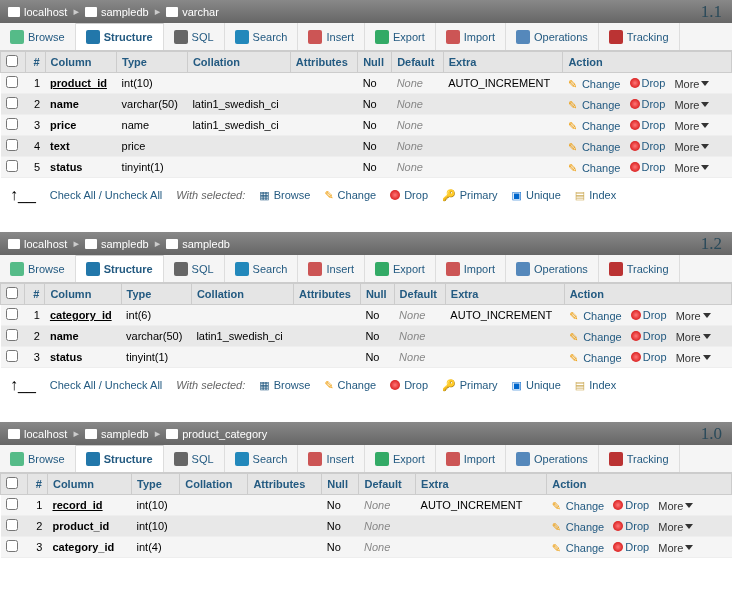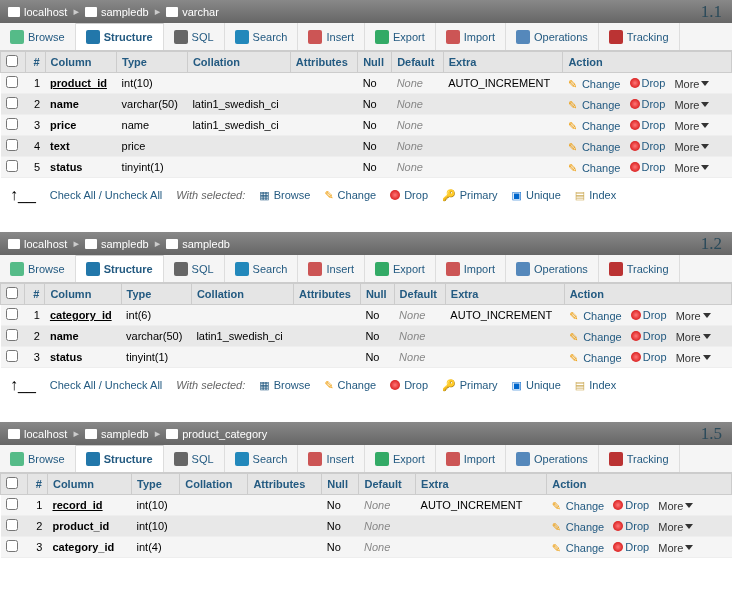--- a/index.html
+++ b/index.html
@@ -331,21 +331,21 @@
     <div class="panel">
     <div class="breadcrumb">
         <span class="bc-icon" style="background:#fff;border-radius:1px;"></span>
         <a>localhost</a>
         <span class="sep">▸</span>
         <span class="bc-icon" style="background:#fff;border-radius:1px;"></span>
         <a>sampledb</a>
         <span class="sep">▸</span>
         <span class="bc-icon" style="background:#fff;border-radius:1px;"></span>
         <a>product_category</a>
-        <span class="version">1.5</span>
+        <span class="version">1.0</span>
       </div>
     <div class="tabs">
         <div class="tab ">
           <span class="tab-icon" style="background:#5b8;border-radius:2px;"></span>
           <span>Browse</span>
         </div>
         <div class="tab active">
           <span class="tab-icon" style="background:#27a;border-radius:2px;"></span>
           <span>Structure</span>
         </div>

